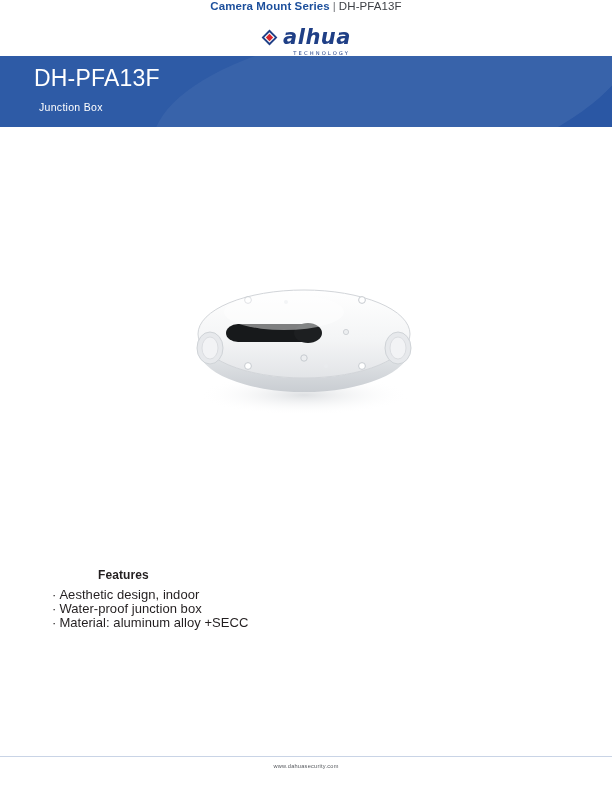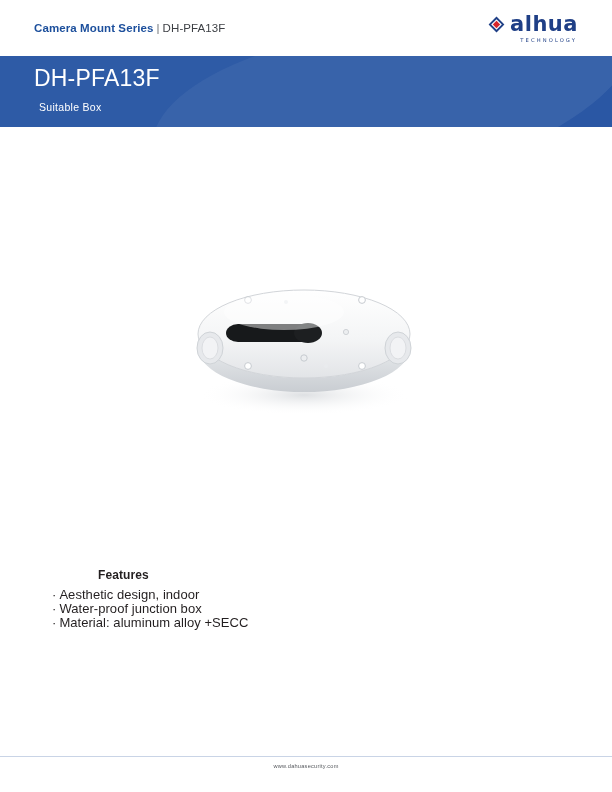--- a/index.html
+++ b/index.html
@@ -19,20 +19,21 @@
   
   .topbar {
     position: relative;
     height: 56px;
     background: #ffffff;
     display: flex;
     align-items: center;
     justify-content: space-between;
     padding: 0 34px 0 34px;
     box-sizing: border-box;
+    flex-direction: column;
   }
   .breadcrumb {
     font-size: 11.5px;
     letter-spacing: .1px;
     white-space: nowrap;
   }
   .breadcrumb .series {
     color: #1c4f9c;
     font-weight: 600;
   }
@@ -48,20 +49,21 @@
   .logo {
     display: flex;
     flex-direction: column;
     align-items: flex-end;
     line-height: 1;
     margin-top: 2px;
   }
   .logo-row {
     display: flex;
     align-items: center;
+    font-style: italic;
   }
   .logo-mark {
     width: 17px;
     height: 17px;
     margin-right: 5px;
     position: relative;
   }
   .logo-word {
     font-size: 21px;
     font-weight: 700;
@@ -209,21 +211,21 @@
       <span class="logo-word">alhua</span>
     </div>
     <div class="logo-sub">TECHNOLOGY</div>
   </div>
 </div>
 
 <div class="titleband">
   <div class="swoosh"></div>
   <div class="swoosh2"></div>
   <div class="prod-title">DH-PFA13F</div>
-  <div class="prod-sub">Suitable Box</div>
+  <div class="prod-sub">Junction Box</div>
 </div>
 
 <div class="product-area">
   <span>
     <svg class="product-svg" width="260" height="160" viewBox="0 0 260 160" xmlns="http://www.w3.org/2000/svg">
       <defs>
         <linearGradient id="topg" x1="0" y1="0" x2="0" y2="1">
           <stop offset="0%" stop-color="#ffffff"></stop>
           <stop offset="55%" stop-color="#f4f5f6"></stop>
           <stop offset="100%" stop-color="#e2e4e7"></stop>

